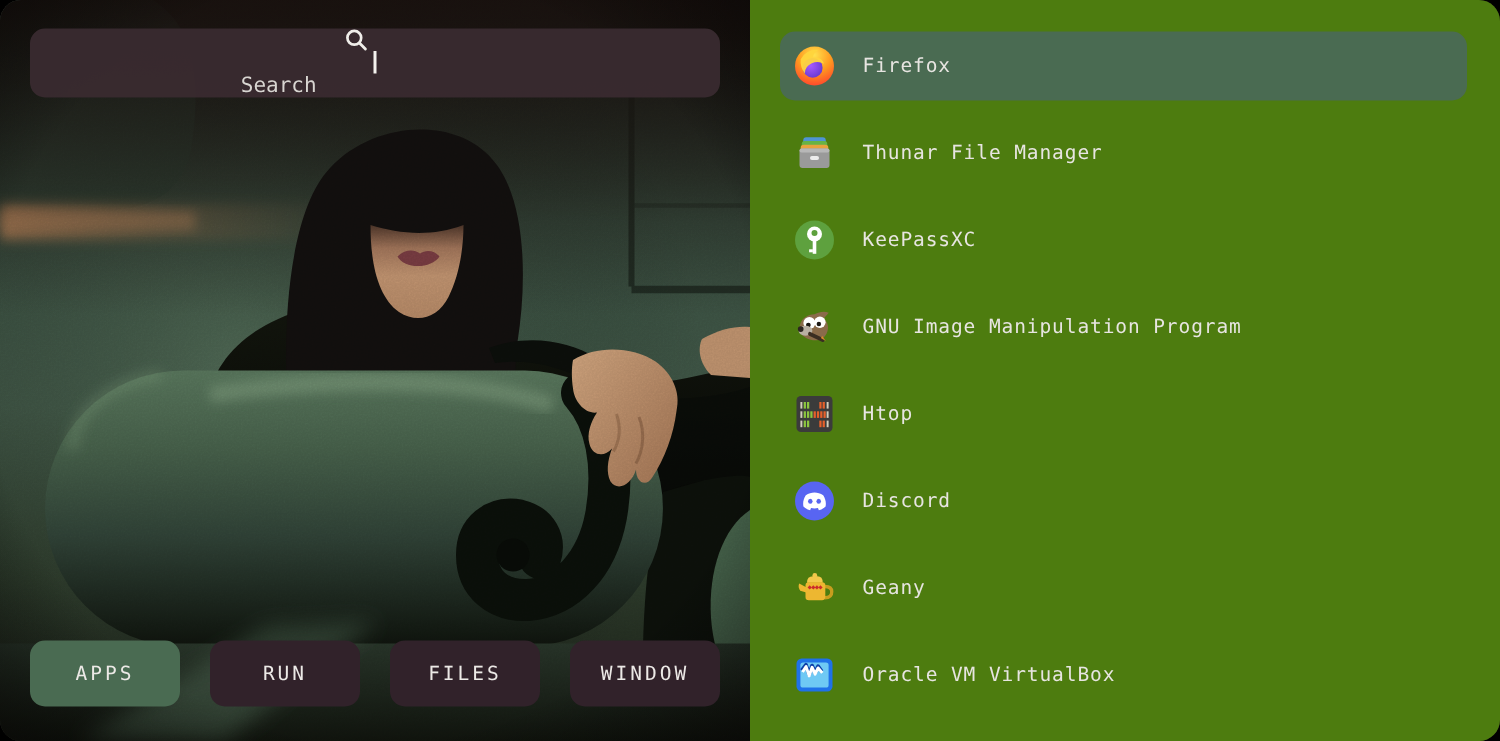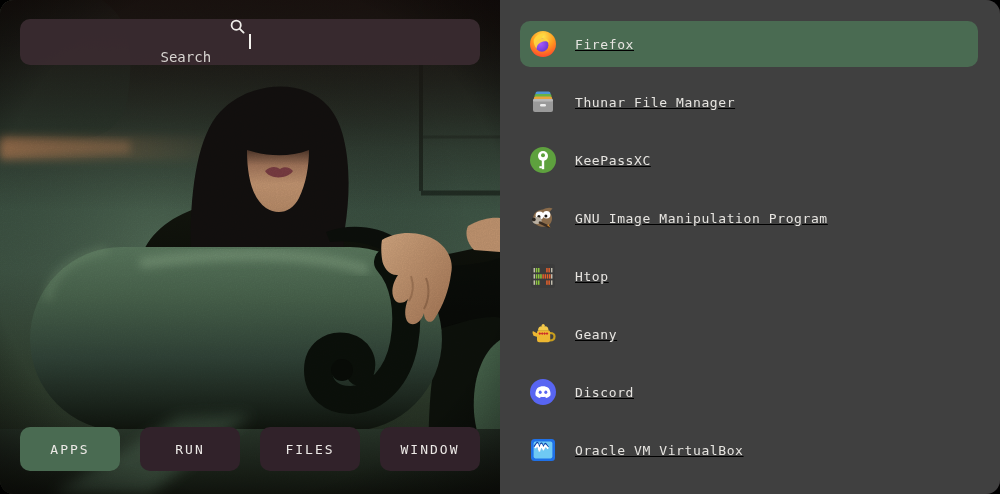--- a/index.html
+++ b/index.html
@@ -26,23 +26,22 @@
   .search-input::placeholder{color:#d8d5d1;opacity:1;}
   .tabs{position:absolute;left:20px;bottom:23px;display:flex;gap:20px;z-index:3;text-align:right;}
   .tab{
     width:100px;height:44px;border-radius:10px;background:#31222a;color:#ece9e6;
     display:flex;align-items:center;justify-content:center;
     font-size:13px;letter-spacing:2px;cursor:default;
   }
   .tab.selected{background:#4a6b52;}
   
   .right-pane{
-    width:500px;flex:0 0 500px;box-sizing:border-box;background:#404040;
+    width:500px;flex:0 0 500px;box-sizing:border-box;background:#4d7c0f;
     padding:21px 22px 0 20px;
-    text-decoration:underline;
   }
   .row{
     height:46px;border-radius:10px;display:flex;align-items:center;
     padding-left:9px;margin-bottom:12px;
   }
   .row.selected{background:#4a6b52;}
   .app-icon{width:28px;height:28px;flex:0 0 28px;margin-right:18px;}
   .app-icon svg{width:28px;height:28px;display:block;}
   .row .label{color:#e7e5e1;font-size:13px;letter-spacing:.6px;white-space:nowrap;}
 </style>
@@ -291,51 +290,51 @@
               <rect x="19.4" y="18.4" width="1.5" height="4.4"></rect>
           </g>
         </svg>
       </span>
       <span class="label">Htop</span>
     </div>
 
     <div class="row">
       <span class="app-icon">
         <svg viewBox="0 0 28 28">
+          <circle cx="14" cy="14" r="13" fill="#5865f2"></circle>
+          <path d="M8.2,10.2 C10,8.8 12,8.3 14,8.3 C16,8.3 18,8.8 19.8,10.2 C21.3,12.6 21.9,15.1 21.4,17.6 C19.9,19.1 18.4,19.8 16.9,20.1 L16.3,18.7 C14.8,19.1 13.2,19.1 11.7,18.7 L11.1,20.1 C9.6,19.8 8.1,19.1 6.6,17.6 C6.1,15.1 6.7,12.6 8.2,10.2 Z" fill="#ffffff"></path>
+          <ellipse cx="11.2" cy="14.2" rx="1.5" ry="1.7" fill="#5865f2"></ellipse>
+          <ellipse cx="16.8" cy="14.2" rx="1.5" ry="1.7" fill="#5865f2"></ellipse>
+        </svg>
+      </span>
+      <span class="label">Discord</span>
+    </div>
+
+    <div class="row">
+      <span class="app-icon">
+        <svg viewBox="0 0 28 28">
           <path d="M21,13 Q25.5,13 25.5,16.5 Q25.5,20.5 21,20.5" stroke="#c79d1e" stroke-width="2.2" fill="none"></path>
           <path d="M8.5,13.5 L3.8,11 Q2.8,13.5 4.5,15.8 L8.5,17 Z" fill="#edb731"></path>
           <path d="M9,10.5 Q9,6.2 13,6.2 L16,6.2 Q19.5,6.2 19.5,10.5 Z" fill="#f3c84a"></path>
           <circle cx="14.2" cy="5.6" r="1.6" fill="#f3c84a"></circle>
           <path d="M8,12.4 Q8,10.2 10.2,10.2 L19,10.2 Q21.2,10.2 21.2,12.4 L21.2,20 Q21.2,22.2 19,22.2 L10.2,22.2 Q8,22.2 8,20 Z" fill="#edb731"></path>
           <g fill="#cc2b2b">
             <rect x="9.8" y="12.6" width="2" height="2" transform="rotate(45 10.8 13.6)"></rect>
             <rect x="12.2" y="12.6" width="2" height="2" transform="rotate(45 13.2 13.6)"></rect>
             <rect x="14.6" y="12.6" width="2" height="2" transform="rotate(45 15.6 13.6)"></rect>
             <rect x="17" y="12.6" width="2" height="2" transform="rotate(45 18 13.6)"></rect>
           </g>
         </svg>
       </span>
       <span class="label">Geany</span>
     </div>
 
     <div class="row">
       <span class="app-icon">
         <svg viewBox="0 0 28 28">
-          <circle cx="14" cy="14" r="13" fill="#5865f2"></circle>
-          <path d="M8.2,10.2 C10,8.8 12,8.3 14,8.3 C16,8.3 18,8.8 19.8,10.2 C21.3,12.6 21.9,15.1 21.4,17.6 C19.9,19.1 18.4,19.8 16.9,20.1 L16.3,18.7 C14.8,19.1 13.2,19.1 11.7,18.7 L11.1,20.1 C9.6,19.8 8.1,19.1 6.6,17.6 C6.1,15.1 6.7,12.6 8.2,10.2 Z" fill="#ffffff"></path>
-          <ellipse cx="11.2" cy="14.2" rx="1.5" ry="1.7" fill="#5865f2"></ellipse>
-          <ellipse cx="16.8" cy="14.2" rx="1.5" ry="1.7" fill="#5865f2"></ellipse>
-        </svg>
-      </span>
-      <span class="label">Discord</span>
-    </div>
-
-    <div class="row">
-      <span class="app-icon">
-        <svg viewBox="0 0 28 28">
           <rect x="2" y="3" width="24" height="22" rx="3.5" fill="#1f71e8"></rect>
           <rect x="4.6" y="5.6" width="18.8" height="16.8" rx="1.8" fill="#6fc9f4"></rect>
           <path d="M5.5,11 L8.3,7.2 L10.4,13.6 L12.4,7.8 L14.4,12.4 L16.4,8.2 L18.8,11.6" stroke="#0b3fa8" stroke-width="2.6" fill="none" stroke-linejoin="round"></path>
           <path d="M6,12 L8.4,8.4 L10.4,14.6 L12.4,8.9 L14.4,13.4 L16.4,9.3 L19.2,12.6" stroke="#ffffff" stroke-width="2" fill="none" stroke-linejoin="round"></path>
         </svg>
       </span>
       <span class="label">Oracle VM VirtualBox</span>
     </div>
 
   </div>

